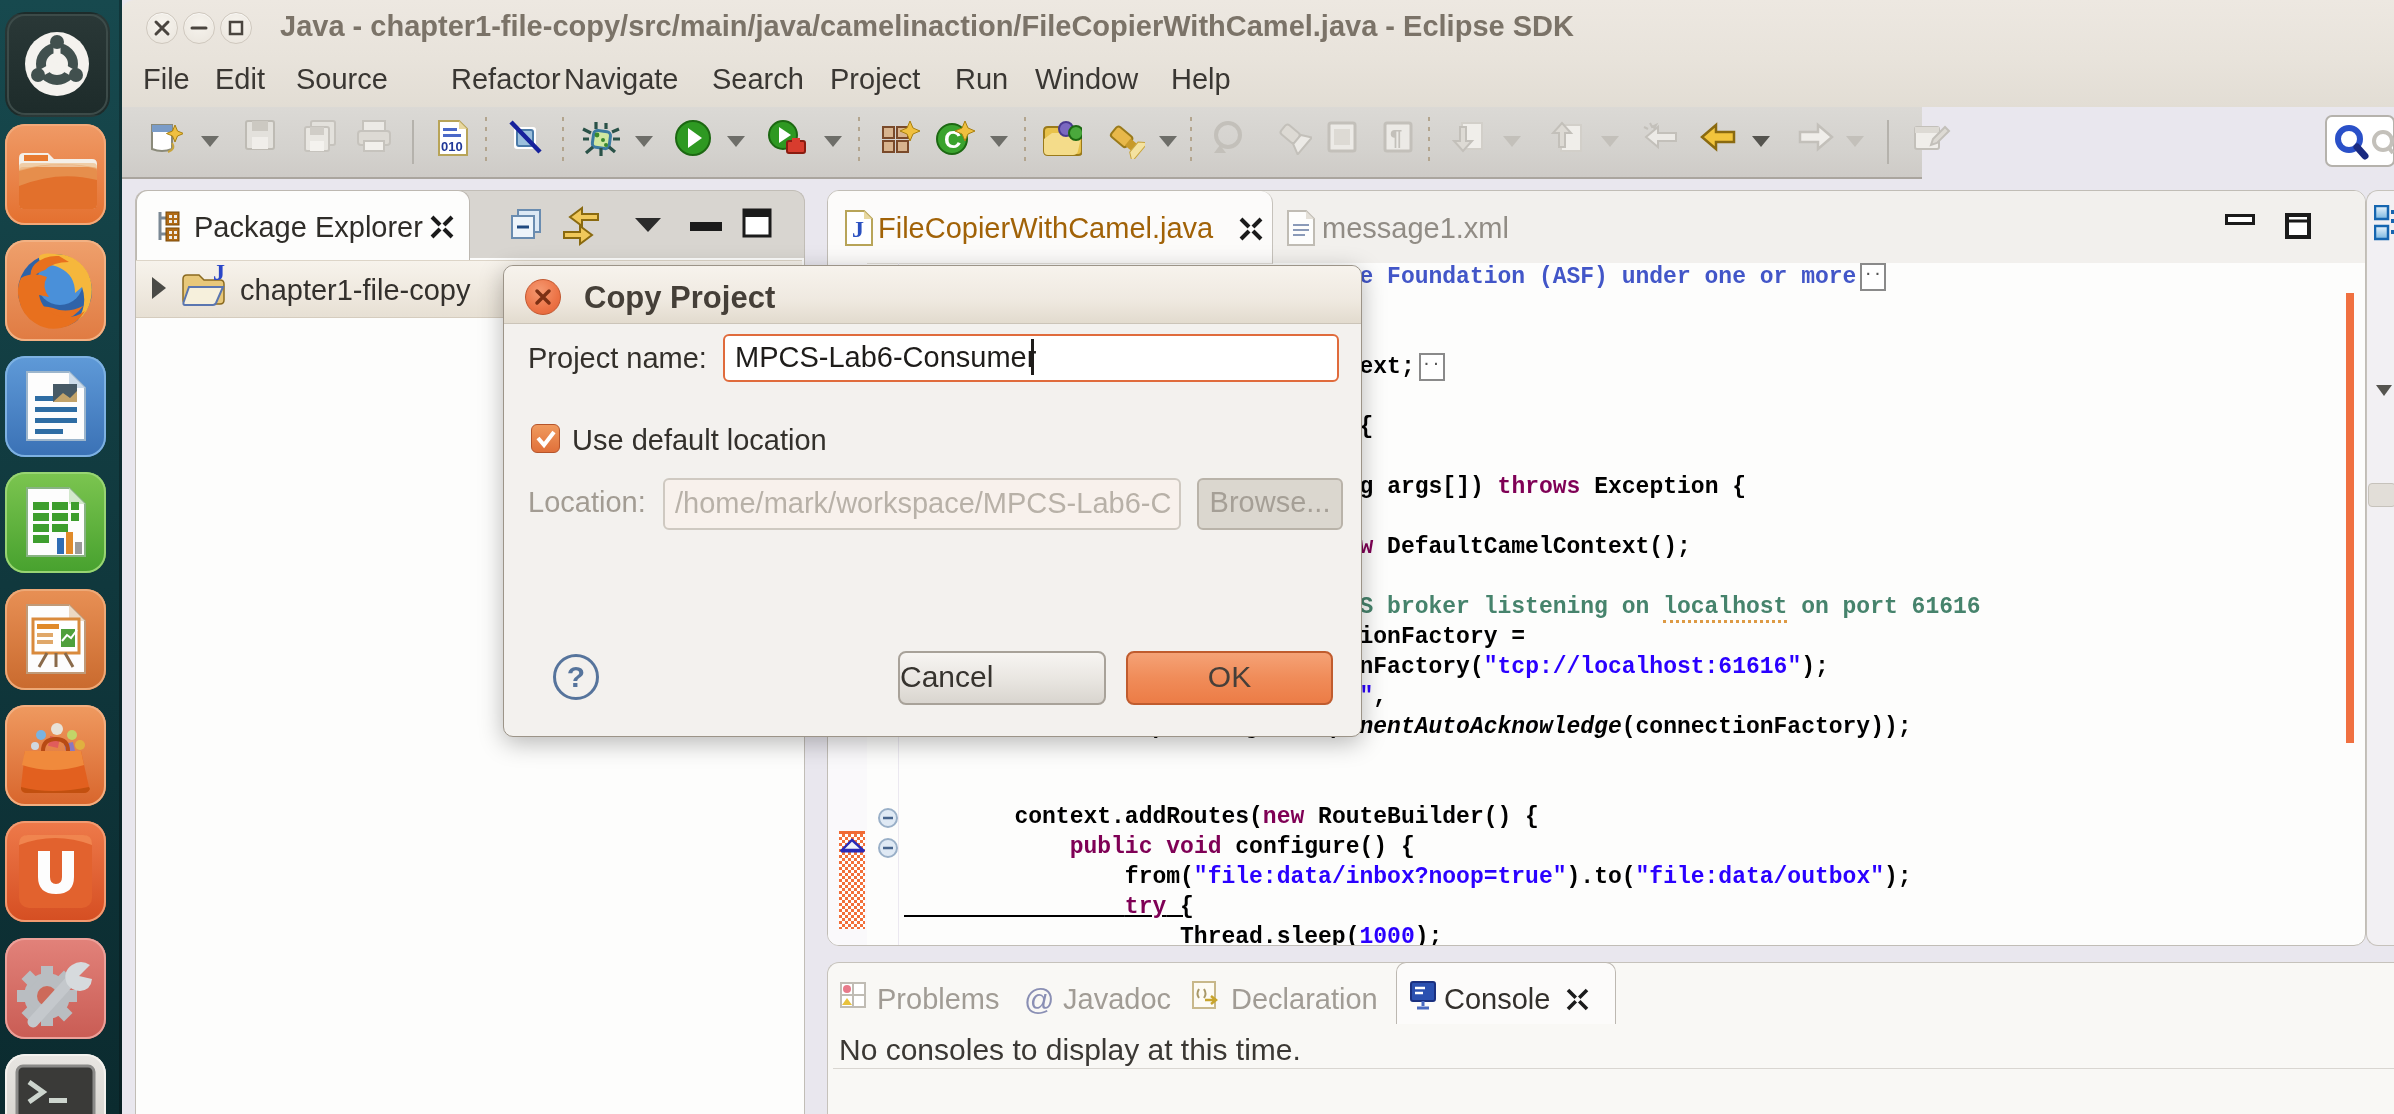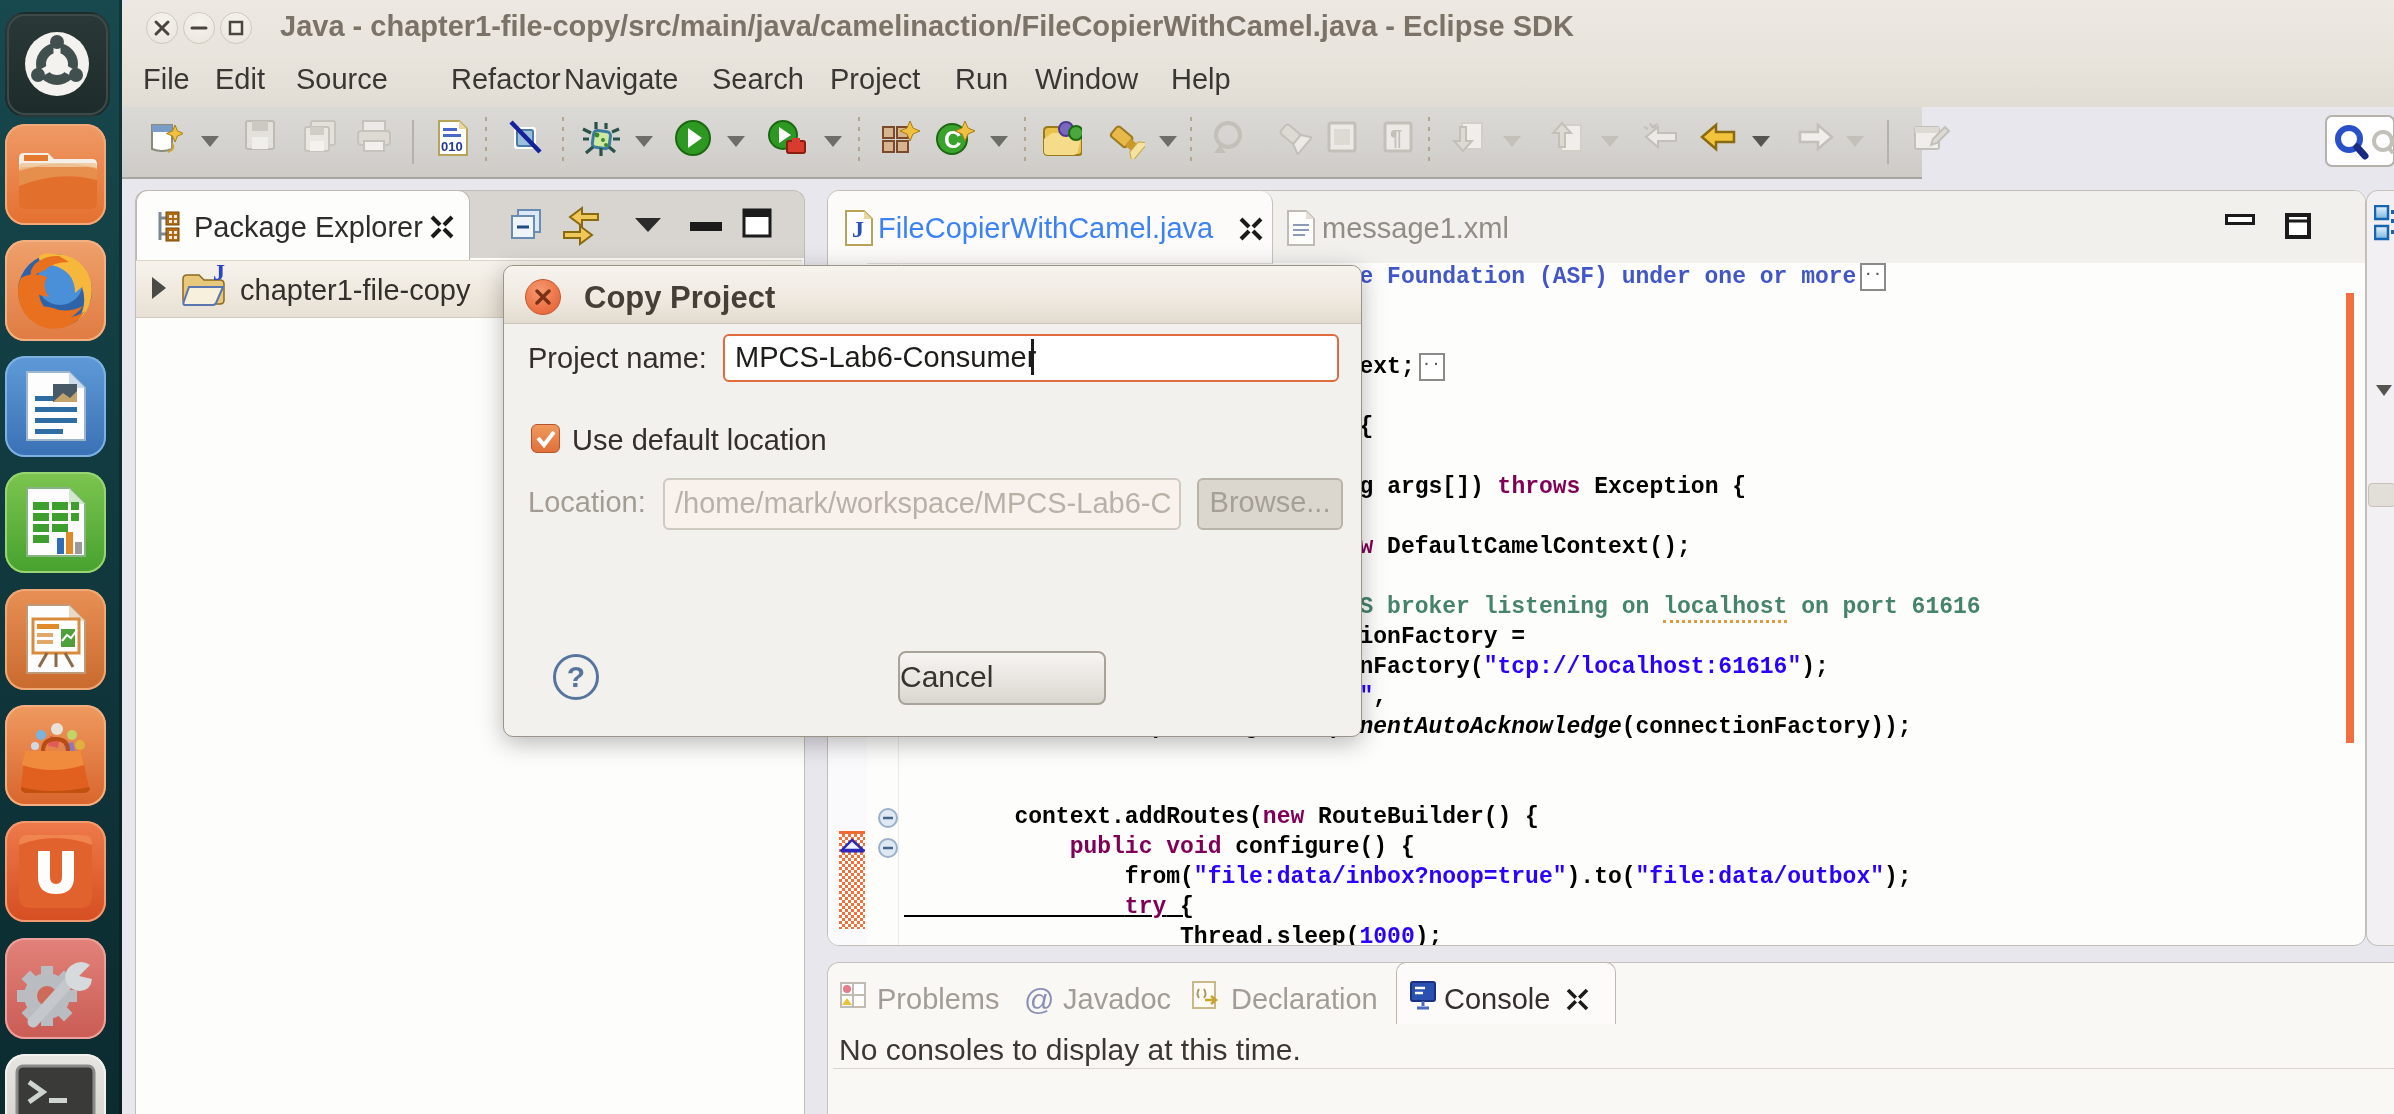--- a/index.html
+++ b/index.html
@@ -401,21 +401,21 @@
 
 <div class="abs" style="left:827px;top:190px;width:1537px;height:754px;background:#fdfdfc;border:1px solid #c1bdb6;border-radius:12px 12px 12px 12px;overflow:hidden;" id="editorpanel">
 
   <div class="abs" style="left:0;top:0;width:1537px;height:72px;background:#f2f0ed;"></div>
   <div class="abs" style="left:0;top:0;width:444px;height:72px;background:#fcfbfa;border-right:1px solid #c6c2bb;border-bottom:1px solid #e2dfda;border-radius:12px 12px 0 0;"></div>
   <div class="abs" style="left:16px;top:18px;"><svg width="30" height="38">
         <path d="M2 2 h18 l8 8 v26 H2 Z" fill="#fff" stroke="#b8a458" stroke-width="2"></path>
         <path d="M20 2 l8 8 h-8 Z" fill="#e8d8a0"></path>
         <text x="8" y="28" font-size="24" font-weight="bold" fill="#2a50c0" font-family="Liberation Serif">J</text>
       </svg></div>
-  <div class="abs" style="left:50px;top:21px;font-size:29px;color:#3b82f6;">FileCopierWithCamel.java</div>
+  <div class="abs" style="left:50px;top:21px;font-size:29px;color:#a16207;">FileCopierWithCamel.java</div>
   <div class="abs" style="left:408px;top:23px;"><svg width="30" height="30">
         <path d="M5 5 L25 25 M25 5 L5 25" stroke="#1b1b1b" stroke-width="4"></path>
         <path d="M15 11 L11 15 L15 19 L19 15 Z" fill="#fcfbfa"></path>
       </svg></div>
   <div class="abs" style="left:458px;top:18px;"><svg width="30" height="38">
         <path d="M2 2 h18 l8 8 v26 H2 Z" fill="#fdfdfc" stroke="#c0bcb4" stroke-width="2"></path>
         <path d="M20 2 l8 8 h-8 Z" fill="#e4e0d8"></path>
         <path d="M7 16 h16 M7 21 h16 M7 26 h12" stroke="#8a9ab8" stroke-width="2"></path>
       </svg></div>
   <div class="abs" style="left:494px;top:21px;font-size:29px;color:#918c85;">message1.xml</div>
@@ -534,13 +534,16 @@
   </div>
   <div class="abs" style="left:693px;top:212px;width:142px;height:48px;background:#dbd7cf;border:2px solid #b9b3a9;border-radius:6px;">
     <div style="text-align:center;line-height:44px;font-size:29px;color:#a59f96;">Browse...</div>
   </div>
   <div class="abs" style="left:49px;top:388px;width:40px;height:40px;border-radius:50%;border:3px solid #56749c;">
     <div style="text-align:center;line-height:40px;font-size:30px;font-weight:bold;color:#56749c;">?</div>
   </div>
   <div class="abs" style="left:394px;top:385px;width:204px;height:50px;background:linear-gradient(180deg,#f7f5f2 0%,#e8e5e0 55%,#d9d5cf 100%);border:2px solid #a8a299;border-radius:8px;">
     <div style="line-height:48px;font-size:30px;color:#36332e;">Cancel</div>
   </div>
+  <div class="abs" style="left:622px;top:385px;width:203px;height:50px;background:linear-gradient(180deg,#f5a276 0%,#f08c59 50%,#ec7c46 100%);border:2px solid #c05c2e;border-radius:8px;">
+    <div style="text-align:center;line-height:48px;font-size:30px;color:#463f39;">OK</div>
+  </div>
 </div>
 
 </body></html>

